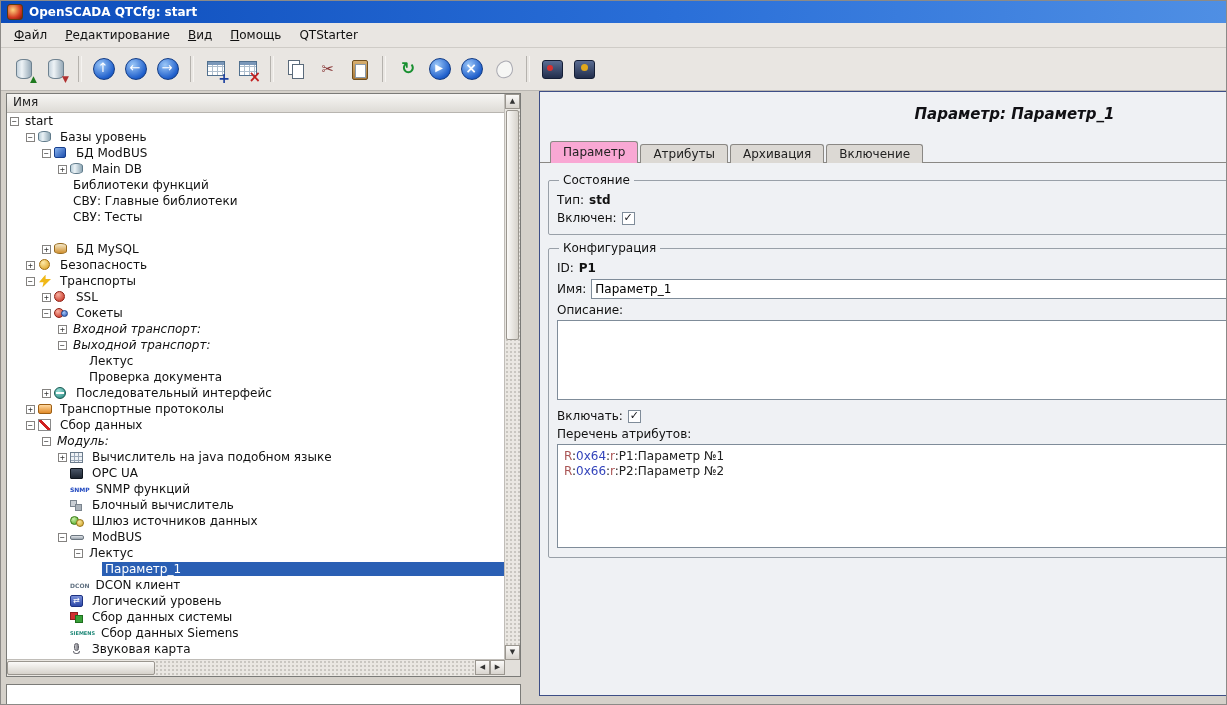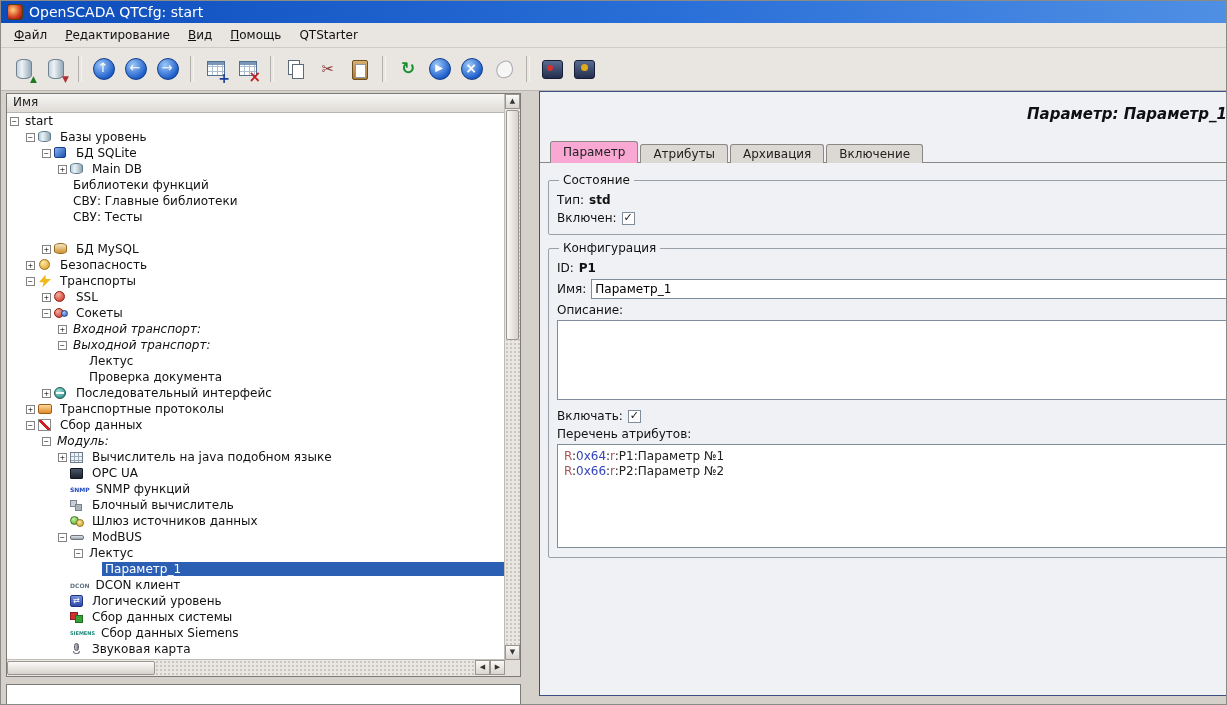--- a/index.html
+++ b/index.html
@@ -4,21 +4,21 @@
 <style>
   html,body{margin:0;padding:0;background:#b0aeab;}
   .window{position:relative;width:1227px;height:705px;background:#d5d1ca;overflow:hidden;
     font-family:"DejaVu Sans","Liberation Sans",sans-serif;font-size:12px;color:#111;
     border:1px solid #8c8a87;box-sizing:border-box;}
   
   .titlebar{height:22px;background:linear-gradient(90deg,#0c4cbb 0%,#2a6fd8 55%,#4f8fe4 100%);
     display:flex;align-items:center;gap:6px;padding:0 6px;}
   .app-icon{width:14px;height:14px;border-radius:3px;flex:none;
     background:radial-gradient(circle at 35% 35%,#ffd27a,#d23a22 60%,#7a1408);border:1px solid #5a3a10;}
-  .title-text{color:#fff;font-weight:normal;font-size:14px;}
+  .title-text{color:#fff;font-weight:bold;font-size:12px;}
   
   .menubar{height:24px;display:flex;align-items:center;padding-left:4px;background:#e9e6e2;
     border-bottom:1px solid #cfccc7;}
   .menu-item{display:inline-block;padding:3px 9px;color:#111;}
   .menu-item.accel::first-letter{text-decoration:underline;}
   
   .toolbar{height:42px;display:flex;align-items:center;padding-left:8px;background:#e9e6e2;
     border-bottom:1px solid #bab7b2;gap:2px;}
   .tbtn{width:30px;height:30px;display:flex;align-items:center;justify-content:center;border-radius:3px;}
   .tsep{width:2px;height:26px;border-left:1px solid #b5b2ad;border-right:1px solid #f6f4f1;margin:0 5px;}
@@ -143,21 +143,21 @@
     background:linear-gradient(#fbfaf8,#d6d2cb);border:1px solid #9a968f;border-radius:2px;box-sizing:border-box;}
   .hscroll .sb-left{right:15px;top:0;}
   .hscroll .sb-right{right:0;top:0;}
   .sb-corner{position:absolute;right:0;bottom:0;width:15px;height:16px;background:#e2dfda;}
   
   .bottom-panel{position:absolute;left:5px;top:683px;width:515px;height:22px;background:#fff;
     border:1px solid #7b7b78;box-sizing:border-box;}
   
   .right-panel{position:absolute;left:538px;top:90px;width:689px;height:605px;background:#eff1f4;
     border:1px solid #3d4e86;box-sizing:border-box;overflow:hidden;}
-  .rp-heading{margin-top:13px;padding-left:262px;text-align:right;font-size:15px;font-style:italic;
+  .rp-heading{margin-top:13px;padding-left:262px;text-align:center;font-size:15px;font-style:italic;
     font-weight:bold;color:#101014;}
   .tabbar{position:absolute;top:49px;left:10px;height:22px;display:flex;align-items:flex-end;z-index:2;}
   .tab{height:19px;line-height:18px;padding:0 12px;border:1px solid #8a8884;border-bottom:none;
     border-radius:3px 3px 0 0;background:#dcd9d4;margin-right:2px;color:#222;box-sizing:border-box;}
   .tab.active{height:22px;line-height:21px;background:#f9a8d4;}
   .pane{position:absolute;left:0;right:0;top:70px;bottom:0;border-top:1px solid #8a8884;background:#eff1f4;
     overflow:hidden;}
   .pane-content{width:780px;padding:4px 0 0 8px;box-sizing:border-box;}
   fieldset{border:1px solid #99a0a8;border-radius:2px;margin:6px 0 0 0;padding:2px 8px 9px 8px;}
   legend{padding:0 4px;margin-left:2px;background:#eff1f4;}
@@ -259,21 +259,21 @@
         <div class="trow">
           <span class="tind" style="width: 19px;"></span>
           <span class="texp">−</span>
           <span class="ti db-group-icon"></span>
           <span class="tlabel">Базы уровень</span>
         </div>
         <div class="trow">
           <span class="tind" style="width: 35px;"></span>
           <span class="texp">−</span>
           <span class="ti sqlite-icon"></span>
-          <span class="tlabel">БД SQLite</span>
+          <span class="tlabel">БД ModBUS</span>
         </div>
         <div class="trow">
           <span class="tind" style="width: 51px;"></span>
           <span class="texp">+</span>
           <span class="ti db-icon"></span>
           <span class="tlabel">Main DB</span>
         </div>
         <div class="trow">
           <span class="tind" style="width: 51px;"></span>
           <span class="texp none"></span>

